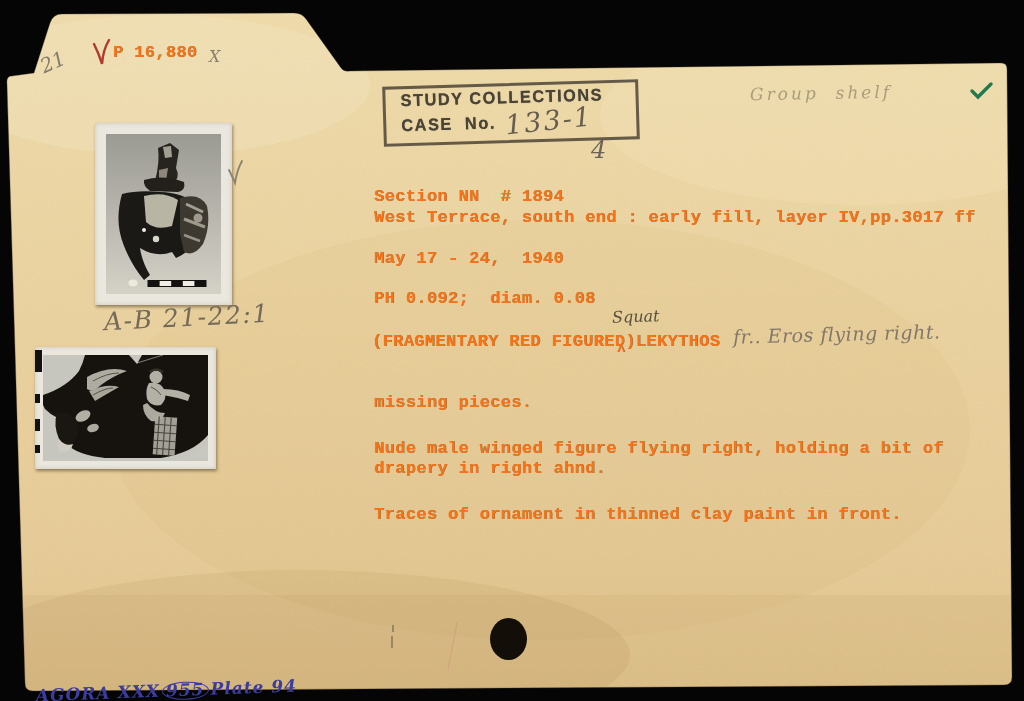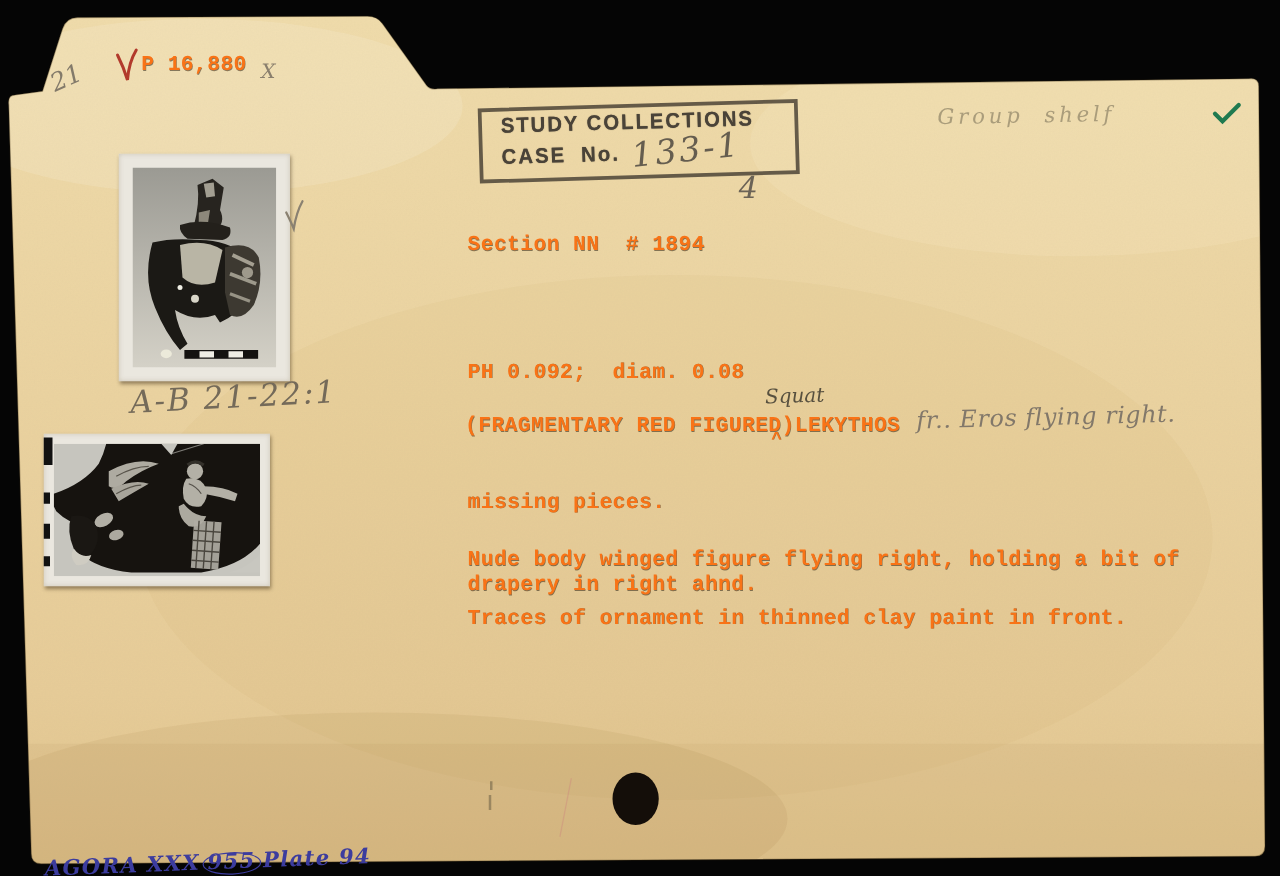--- a/index.html
+++ b/index.html
@@ -192,31 +192,33 @@
       </g>
     </svg>
 
     <div class="abs" style="left:0;top:3px;width:7px;height:22px;background:#111;"></div>
     <div class="abs" style="left:0;top:47px;width:5px;height:9px;background:#111;"></div>
     <div class="abs" style="left:0;top:72px;width:5px;height:12px;background:#111;"></div>
     <div class="abs" style="left:0;top:98px;width:5px;height:8px;background:#111;"></div>
   </div>
 
   <div class="typed" style="top:187px;text-align:right;">Section NN  # 1894</div>
+  <div class="typed" style="top:208px;">West Terrace, south end : early fill, layer IV,pp.3017 ff</div>
+  <div class="typed" style="top:249px;">May 17 - 24,  1940</div>
   <div class="typed" style="top:289px;">PH 0.092;  diam. 0.08</div>
   <div class="typed" style="top:332px;left:372px;">(FRAGMENTARY RED FIGURED)LEKYTHOS</div>
   <div class="typed" style="top:344px;left:617px;font-size:14px;">^</div>
 
   <div class="pencil" style="left:612px;top:307px;font-size:16px;color:#57503f;transform:rotate(-2deg);">Squat</div>
   <div class="pencil" style="left:733px;top:323px;font-size:19px;color:#82786a;transform:rotate(-1.5deg);letter-spacing:.5px;">fr.. Eros flying right.</div>
 
   <div class="typed" style="top:393px;text-align:center;">missing pieces.</div>
-  <div class="typed" style="top:439px;">Nude body winged figure flying right, holding a bit of</div>
+  <div class="typed" style="top:439px;">Nude male winged figure flying right, holding a bit of</div>
   <div class="typed" style="top:459px;text-align:right;">drapery in right ahnd.</div>
-  <div class="typed" style="top:486px;">Traces of ornament in thinned clay paint in front.</div>
+  <div class="typed" style="top:505px;">Traces of ornament in thinned clay paint in front.</div>
 
   <div class="mark" style="left:392px;top:625px;width:1.5px;height:7px;"></div>
   <div class="mark" style="left:391px;top:636px;width:1.5px;height:12px;"></div>
   <div class="abs" style="left:452px;top:622px;width:1px;height:48px;background:rgba(205,130,125,.38);transform:rotate(11deg);"></div>
   <div class="hole"></div>
 
   <div class="blue">
     <span>AGORA XXX</span><span class="circ">955</span><span>Plate 94</span>
   </div>
 

